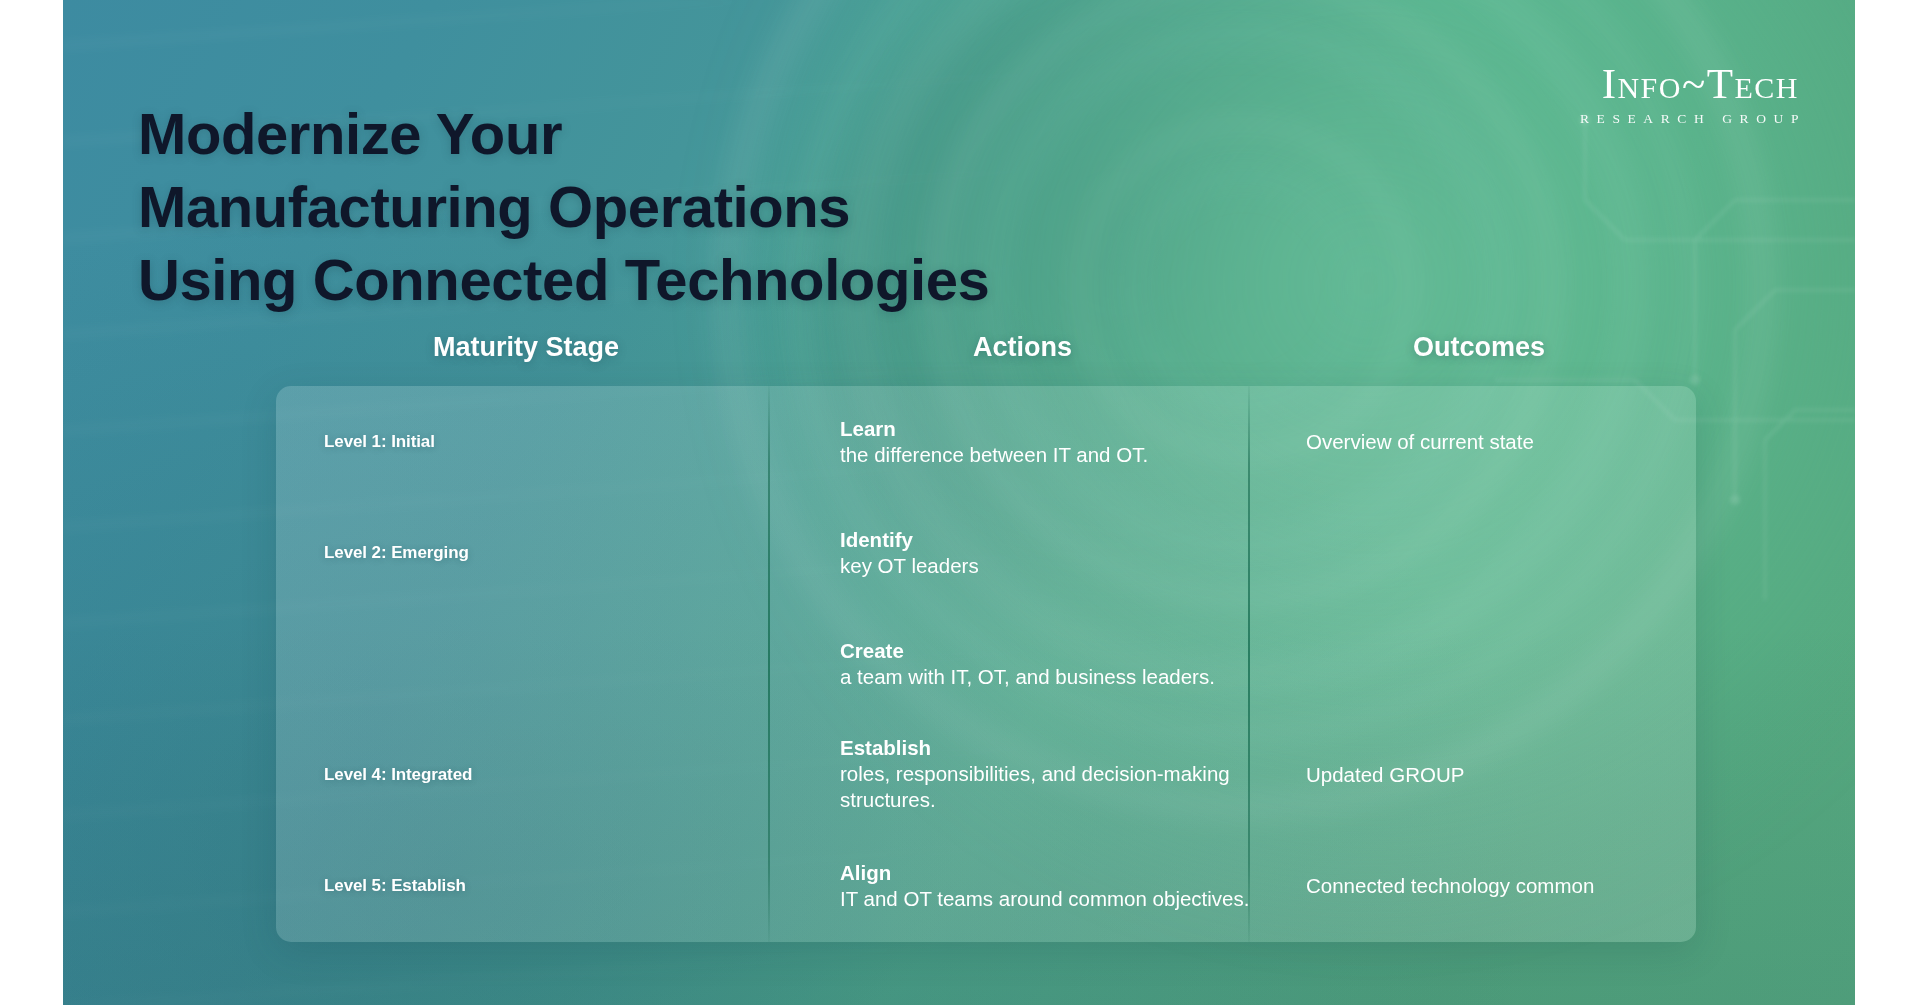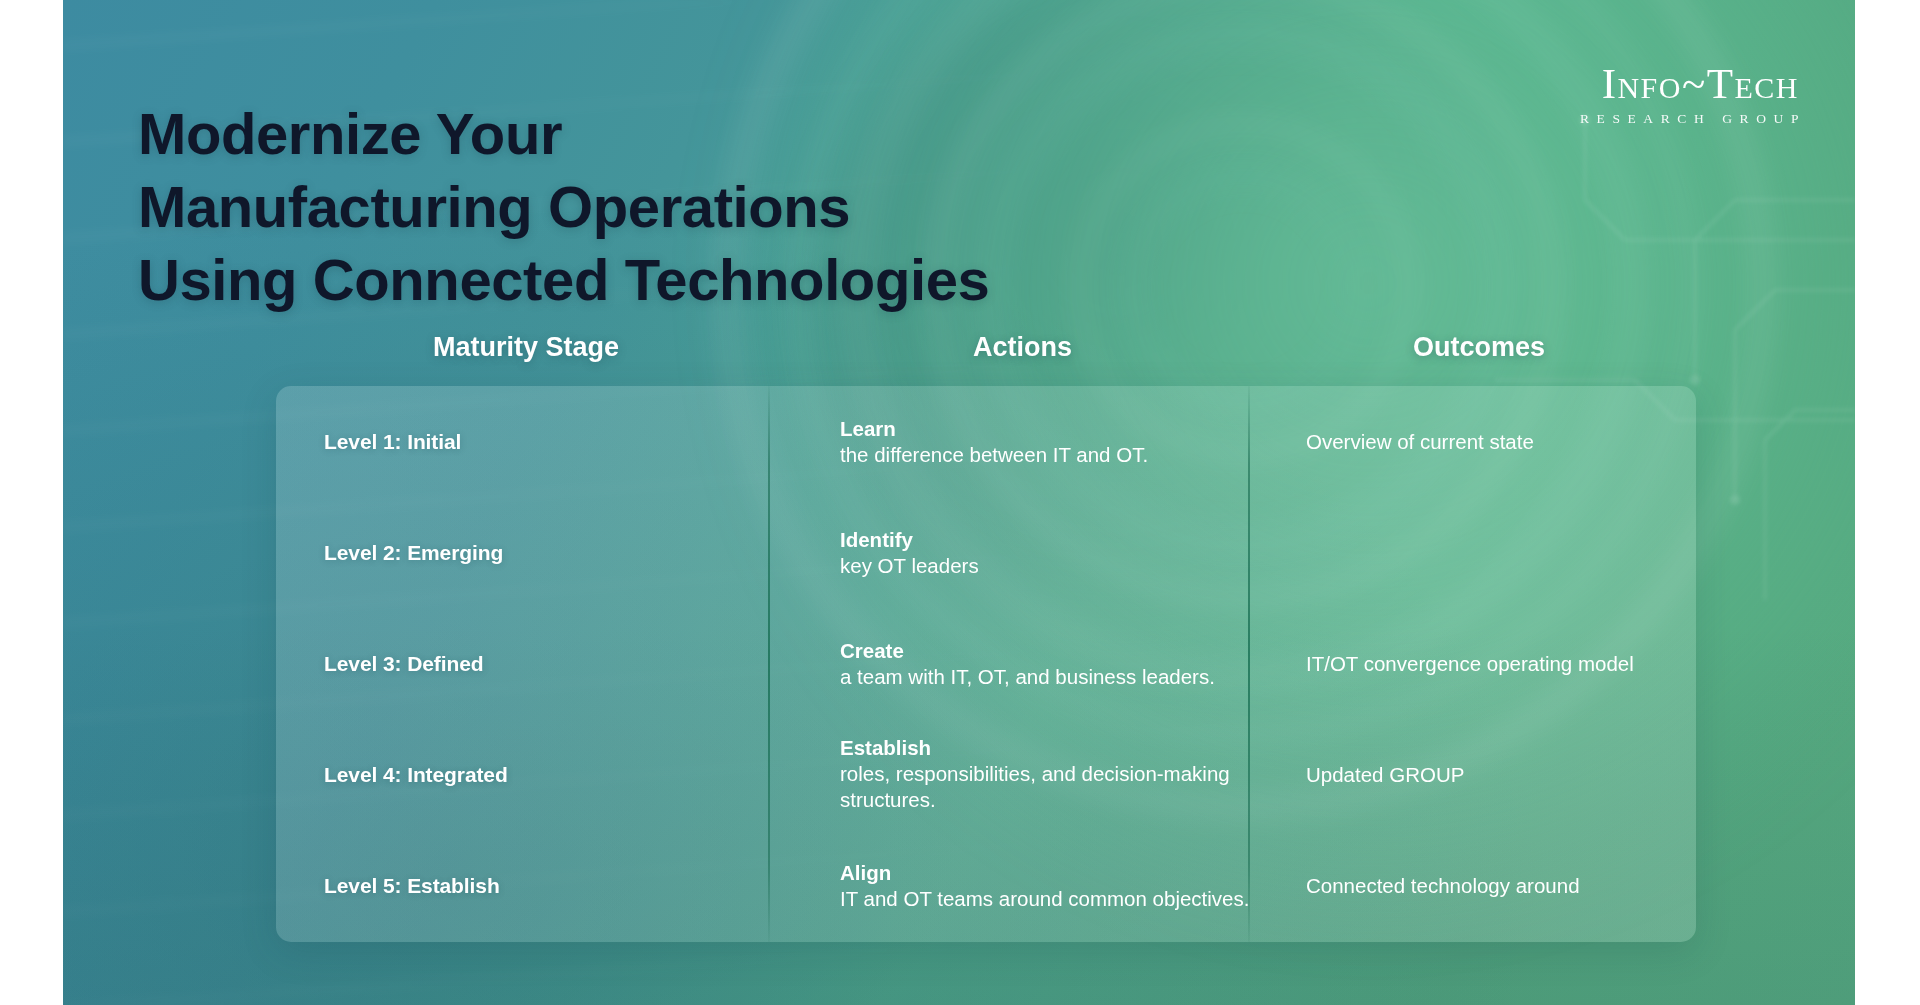--- a/index.html
+++ b/index.html
@@ -248,21 +248,21 @@
 
   .cell {
     position: absolute;
     color: #ffffff;
   }
   .cell-stage {
     left: 48px;
     width: 420px;
     top: 50%;
     transform: translateY(-50%);
-    font-size: 21px;
+    font-size: 17px;
     font-weight: bold;
     letter-spacing: -0.1px;
     text-shadow: 0 1px 6px rgba(20,66,78,0.25);
     white-space: nowrap;
   }
   .cell-action {
     left: 564px;
     width: 420px;
     top: 50%;
     transform: translateY(-50%);
@@ -359,42 +359,40 @@
 
       <div class="row r1">
         <div class="cell cell-stage">Level 2: Emerging</div>
         <div class="cell cell-action">
           <span class="action-verb">Identify</span>
           <span class="action-desc">key OT leaders</span>
         </div>
       </div>
 
       <div class="row r2">
-        <div class="cell cell-stage">Level 3: Defined</div>
         <div class="cell cell-action">
           <span class="action-verb">Create</span>
           <span class="action-desc">a team with IT, OT, and business leaders.</span>
         </div>
-        <div class="cell cell-outcome">IT/OT convergence operating model</div>
       </div>
 
       <div class="row r3">
         <div class="cell cell-stage">Level 4: Integrated</div>
         <div class="cell cell-action">
           <span class="action-verb">Establish</span>
           <span class="action-desc">roles, responsibilities, and decision-making structures.</span>
         </div>
         <div class="cell cell-outcome">Updated GROUP</div>
       </div>
 
       <div class="row r4">
         <div class="cell cell-stage">Level 5: Establish</div>
         <div class="cell cell-action">
           <span class="action-verb">Align</span>
           <span class="action-desc">IT and OT teams around common objectives.</span>
         </div>
-        <div class="cell cell-outcome">Connected technology around</div>
+        <div class="cell cell-outcome">Connected technology common</div>
       </div>
 
     </div>
   </div>
 
 </div>
 
 </body></html>

